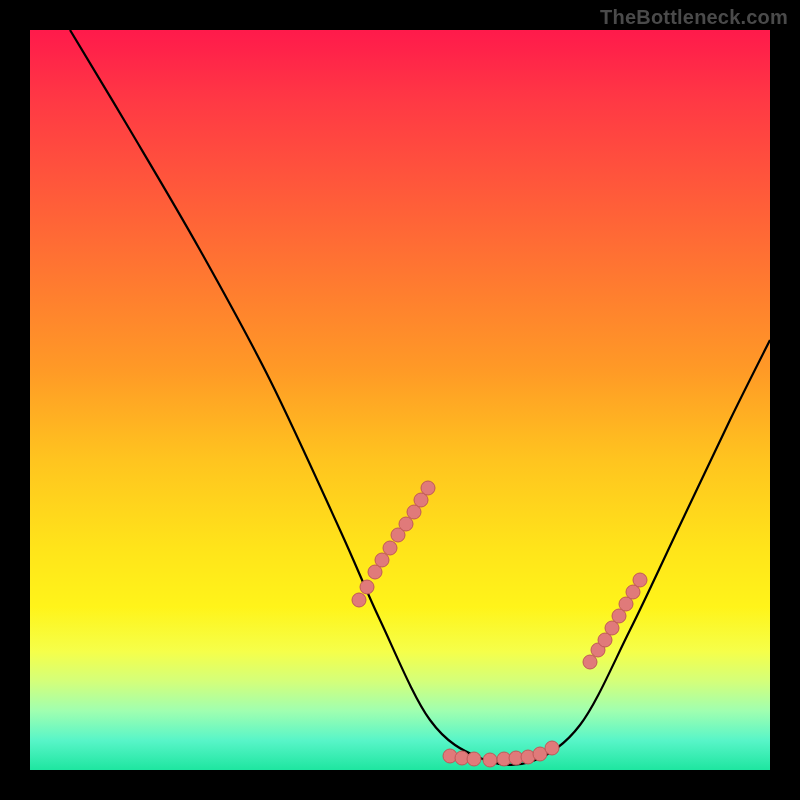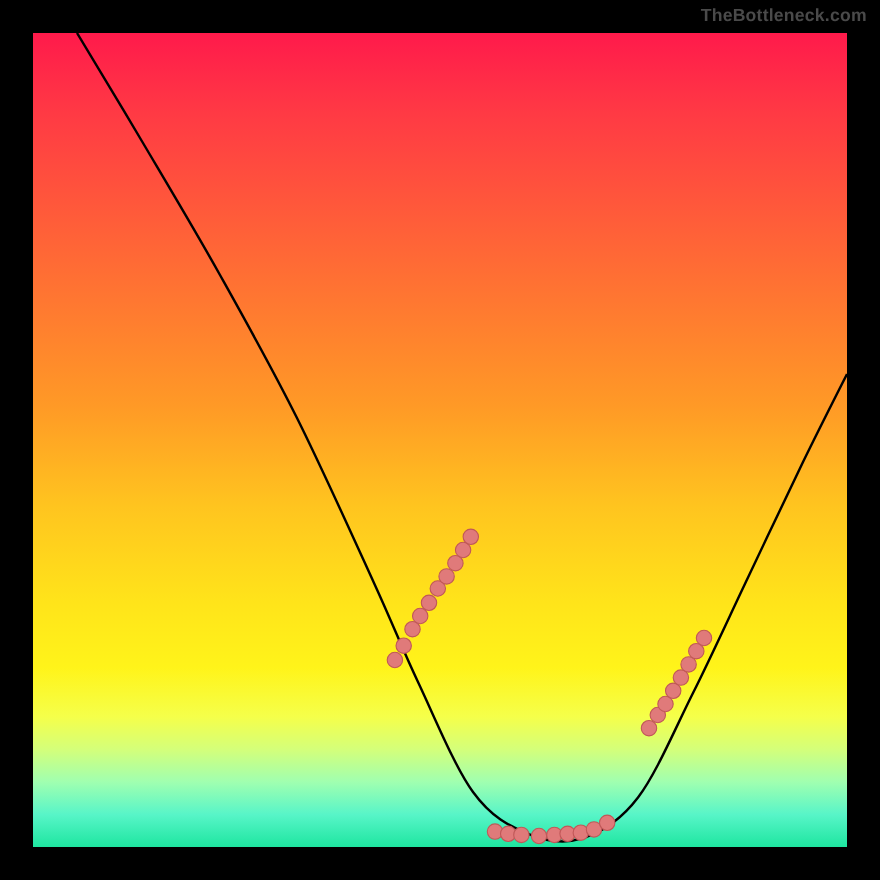--- a/index.html
+++ b/index.html
@@ -47,21 +47,21 @@
     top: 0;
     width: 740px;
     height: 740px;
     display: block;
   }
   .watermark {
     position: absolute;
     top: 6px;
     right: 12px;
     color: #4a4a4a;
-    font-size: 16px;
+    font-size: 20px;
     font-weight: 600;
     letter-spacing: 0.2px;
     user-select: none;
   }
 </style>
 </head>
 <body>
 
 <div class="frame">
 

